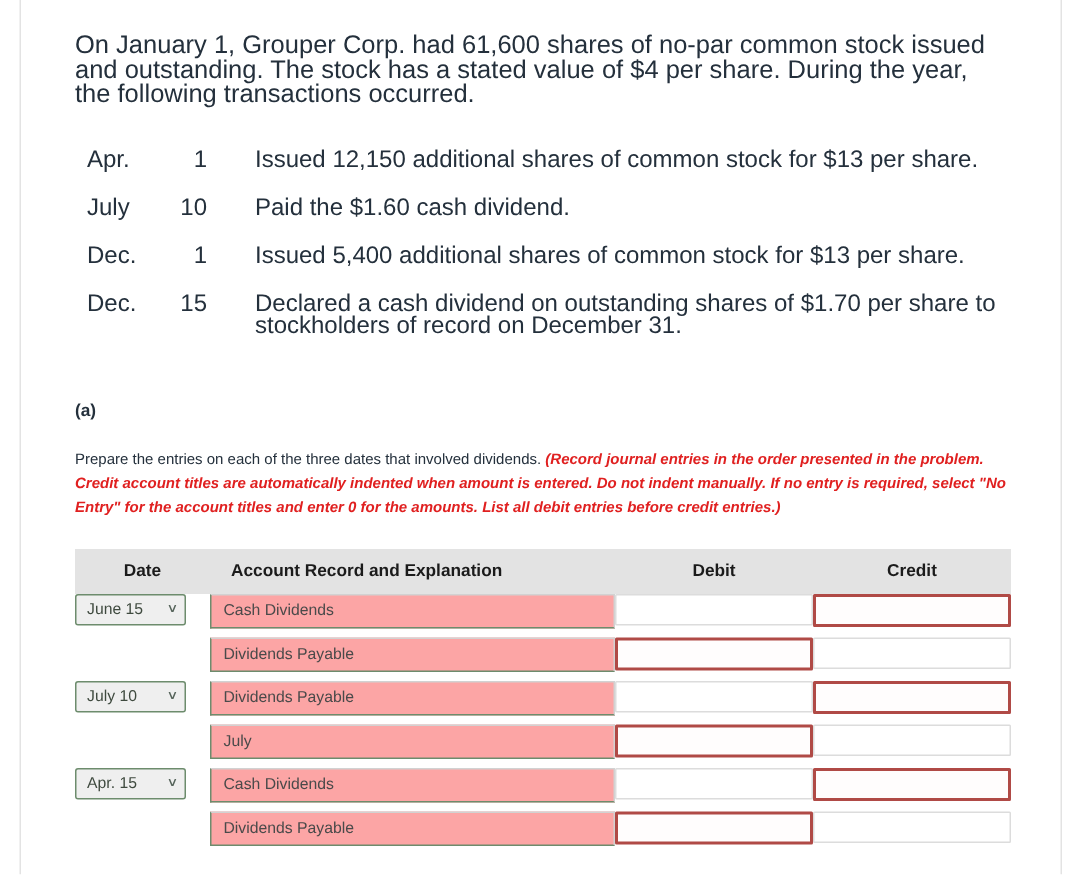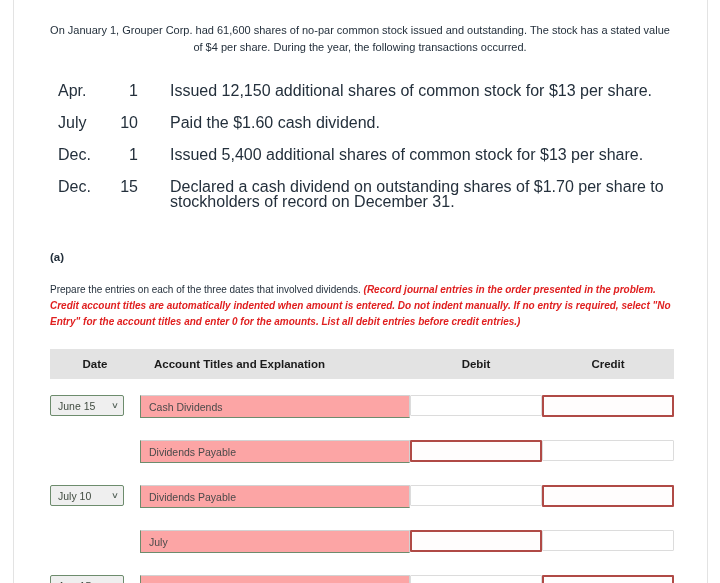--- a/index.html
+++ b/index.html
@@ -37,25 +37,24 @@
   .content {
     position: absolute;
     left: 50px;
     top: 0;
     width: 624px;
   }
 
   
   .intro {
     margin-top: 22px;
-    font-size: 11px;
+    font-size: 17px;
     line-height: 16.5px;
     color: #24303c;
     width: 620px;
-    text-align: center;
   }
 
   
   .txn-list {
     margin-top: 19px;
     border-collapse: collapse;
     width: 620px;
   }
   .txn-list td {
     font-size: 16px;
@@ -102,21 +101,21 @@
     color: #1b1b1b;
     padding: 9px 0;
   }
   .col-date    { width: 90px; }
   .col-account { width: 270px; }
   .col-debit   { width: 132px; }
   .col-credit  { width: 132px; }
   .journal thead th.h-account { text-align: left; padding-left: 14px; }
 
   .journal tbody td {
-    padding: 16px 0 6px 0;
+    padding: 0 0 6px 0;
     vertical-align: top;
     text-align: right;
   }
   .cell-pad-date    { padding-left: 4px; }
   .cell-pad-account { padding-left: 8px; padding-right: 10px; }
   .cell-pad-debit   { padding-left: 3px; padding-right: 13px; }
   .cell-pad-credit  { padding-left: 3px; padding-right: 4px; }
 
   .row-space td { padding-top: 9px; }
 
@@ -221,21 +220,21 @@
     <table class="journal">
       <colgroup>
         <col class="col-date">
           <col class="col-account">
           <col class="col-debit">
           <col class="col-credit">
       </colgroup>
       <thead>
         <tr>
           <th>Date</th>
-          <th class="h-account">Account Titles and Explanation</th>
+          <th class="h-account">Account Record and Explanation</th>
           <th>Debit</th>
           <th>Credit</th>
         </tr>
       </thead>
       <tbody id="journal-body">
           <tr>
             <td class="cell-pad-date">
               <div class="date-select">
                 <span>June 15</span>
                 <span class="caret">∨</span>

